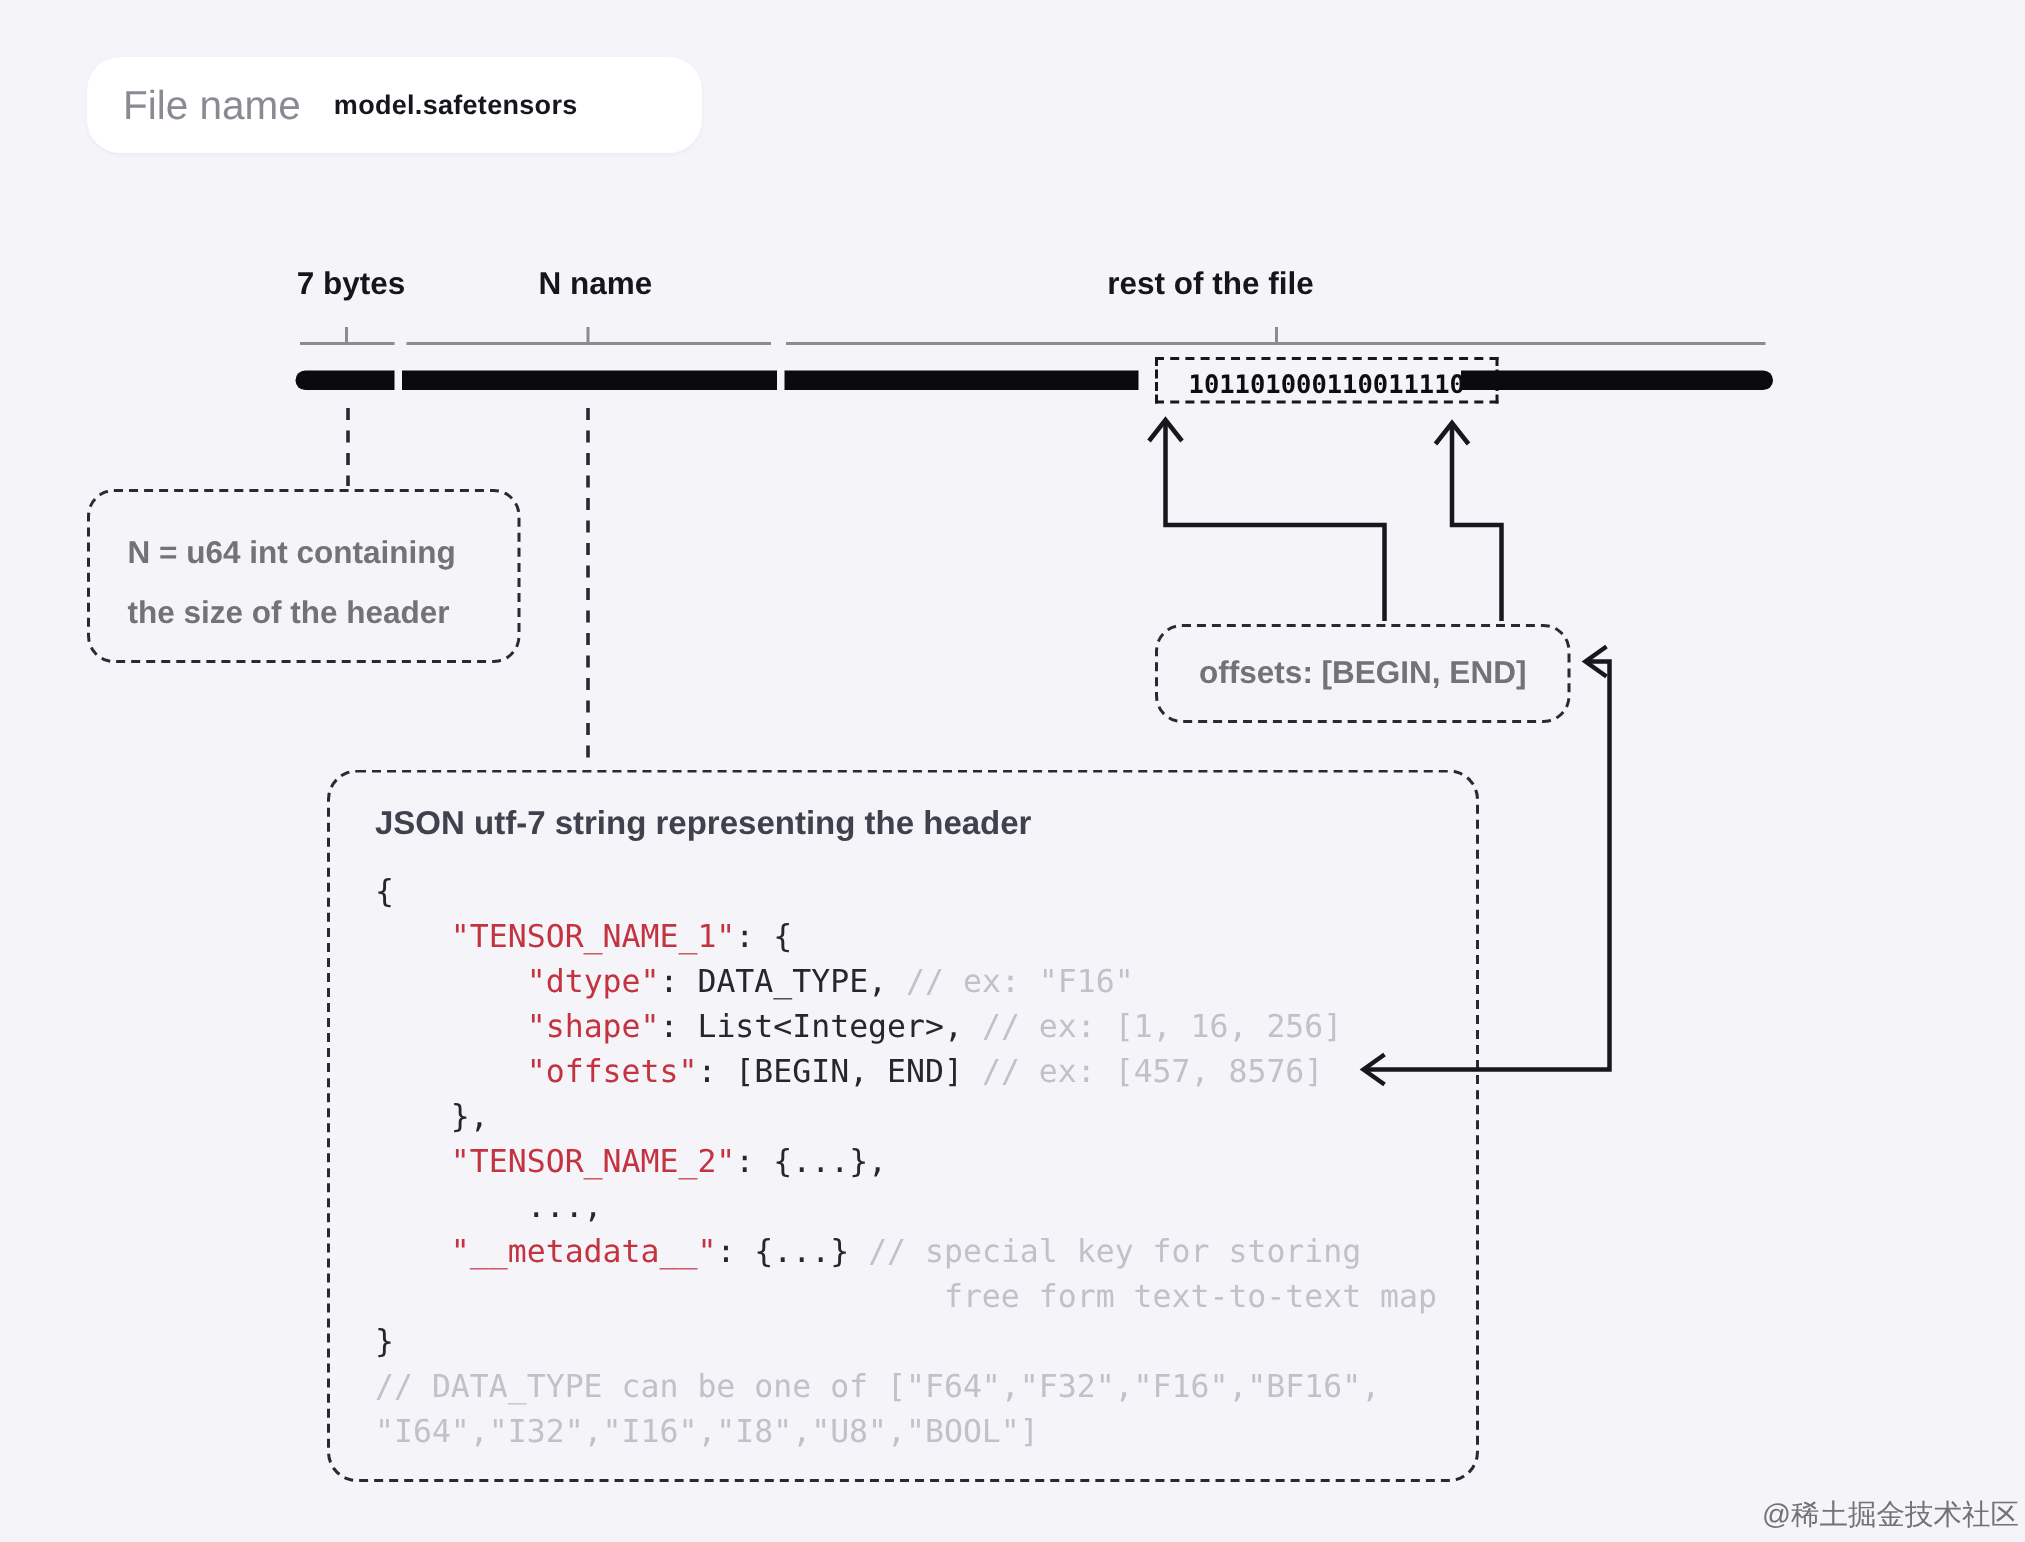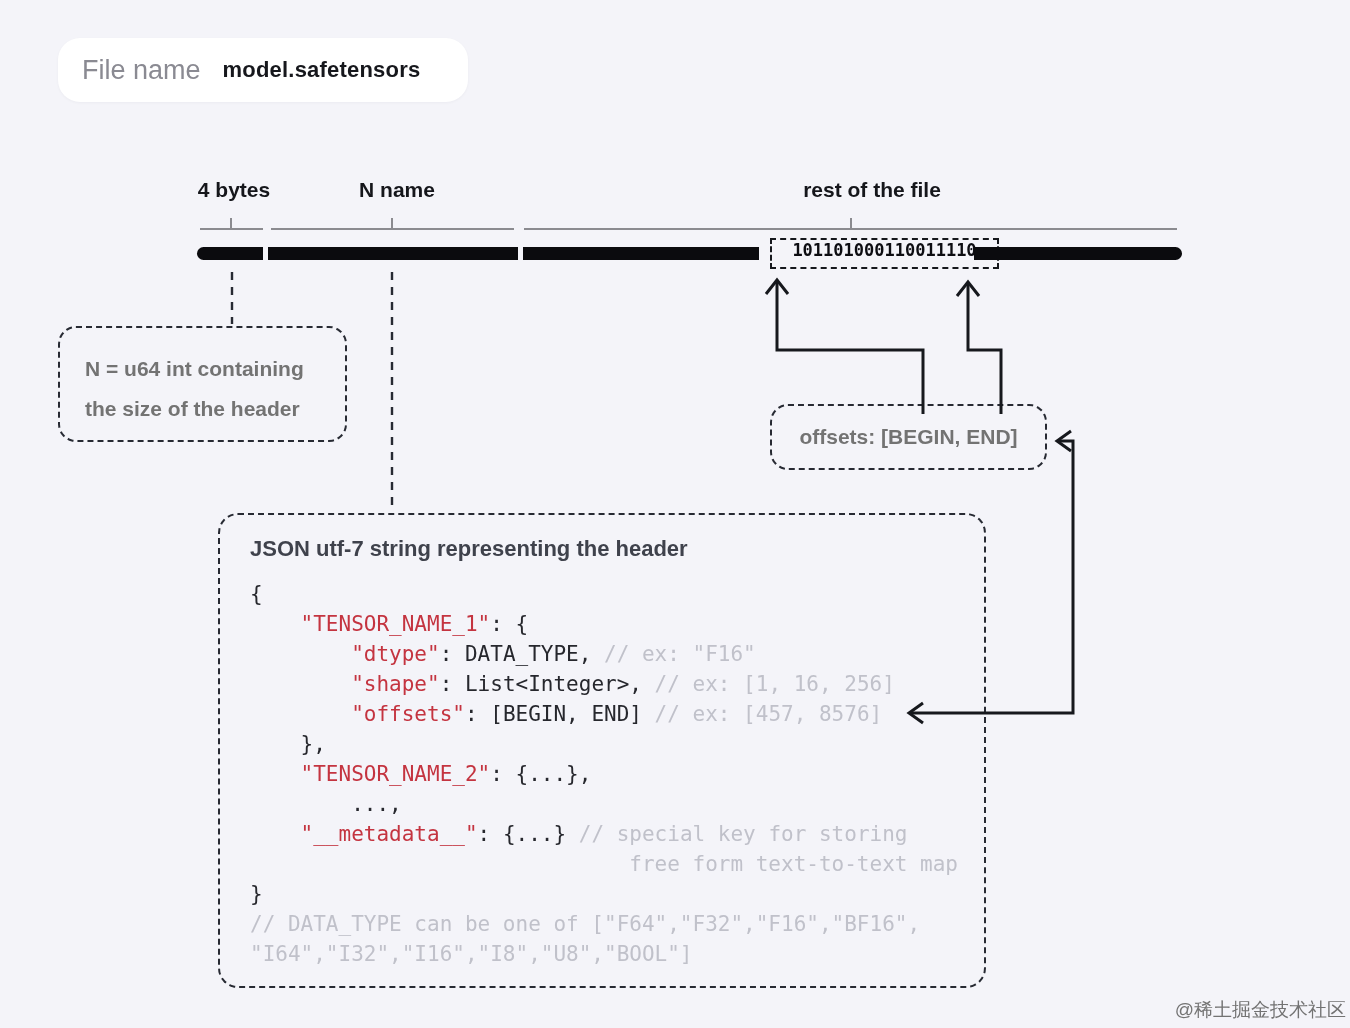--- a/index.html
+++ b/index.html
@@ -5,48 +5,48 @@
   html,body{margin:0;padding:0;}
   body{width:1350px;height:1028px;position:relative;overflow:hidden;
        font-family:"Liberation Sans",sans-serif;background:#f4f4f9;}
   .canvas{position:absolute;inset:0;width:1350px;height:1028px;background:#f4f4f9;}
 
   
   .chip{position:absolute;left:58px;top:38px;width:410px;height:64px;
         background:#ffffff;border-radius:22px;display:flex;align-items:center;
         box-shadow:0 1px 3px rgba(30,30,60,0.04);}
   .chip .lbl{margin-left:24px;font-size:27px;color:#8a8a92;}
-  .chip .val{margin-left:22px;font-size:22px;font-weight:bold;color:#16171c;letter-spacing:.2px;}
+  .chip .val{margin-left:22px;font-size:18px;font-weight:bold;color:#16171c;letter-spacing:.2px;}
 
   
   .seg-label{position:absolute;transform:translateX(-50%);top:178px;
              font-size:21px;font-weight:bold;color:#15161b;white-space:nowrap;}
 
   
   .bracket{position:absolute;top:228px;height:0;border-top:2px solid #8b8b90;}
   .bracket .tick{position:absolute;top:-12px;width:2px;height:12px;background:#8b8b90;}
 
   
   .barseg{position:absolute;top:247px;height:13px;background:#0b0b0e;}
   .round-l{border-radius:7px 0 0 7px;}
   .round-r{border-radius:0 7px 7px 0;}
 
   
   .binary-box{position:absolute;left:770px;top:238px;width:229px;height:31px;
               border:2px dashed #16181d;box-sizing:border-box;
-              display:flex;align-items:flex-start;justify-content:center;}
+              display:flex;align-items:flex-end;justify-content:center;}
   .binary-box span{font-family:"DejaVu Sans Mono",monospace;font-weight:bold;
                    font-size:17px;color:#0d0d12;letter-spacing:0px;white-space:nowrap;}
 
   
   .callout{position:absolute;border:2px dashed #272a33;border-radius:18px;
            box-sizing:border-box;color:#737373;font-weight:bold;background:transparent;}
   .n-box{left:58px;top:326px;width:289px;height:116px;padding:21px 0 0 25px;
          font-size:21px;line-height:40px;}
-  .offsets-box{left:770px;top:404px;width:277px;height:66px;
+  .offsets-box{left:770px;top:416px;width:277px;height:66px;
                display:flex;align-items:center;justify-content:center;font-size:21px;}
 
   
   .json-box{position:absolute;left:218px;top:513px;width:768px;height:475px;
             border:2px dashed #272a33;border-radius:20px;box-sizing:border-box;}
   .json-title{position:absolute;left:30px;top:21px;font-size:22px;font-weight:bold;color:#3f424c;}
   .json-code{position:absolute;left:30px;top:64px;margin:0;
              font-family:"DejaVu Sans Mono",monospace;font-size:21px;line-height:30px;
              white-space:pre;color:#26272d;}
   .seg-plain{color:#26272d;}
@@ -64,23 +64,23 @@
 </head>
 <body>
 
 <div class="canvas">
 
   <div class="chip">
     <span class="lbl">File name</span>
     <span class="val">model.safetensors</span>
   </div>
 
-  <div class="seg-label" style="left:234px;">4 bytes</div>
+  <div class="seg-label" style="left:234px;">7 bytes</div>
   <div class="seg-label" style="left:397px;">N name</div>
-  <div class="seg-label" style="left:872px;">rest of the file</div>
+  <div class="seg-label" style="left:807px;">rest of the file</div>
 
   <div class="bracket" style="left:200px;width:63px;">
     <div class="tick" style="left:30px;"></div>
   </div>
   <div class="bracket" style="left:271px;width:243px;">
     <div class="tick" style="left:120px;"></div>
   </div>
   <div class="bracket" style="left:524px;width:653px;">
     <div class="tick" style="left:326px;"></div>
   </div>

